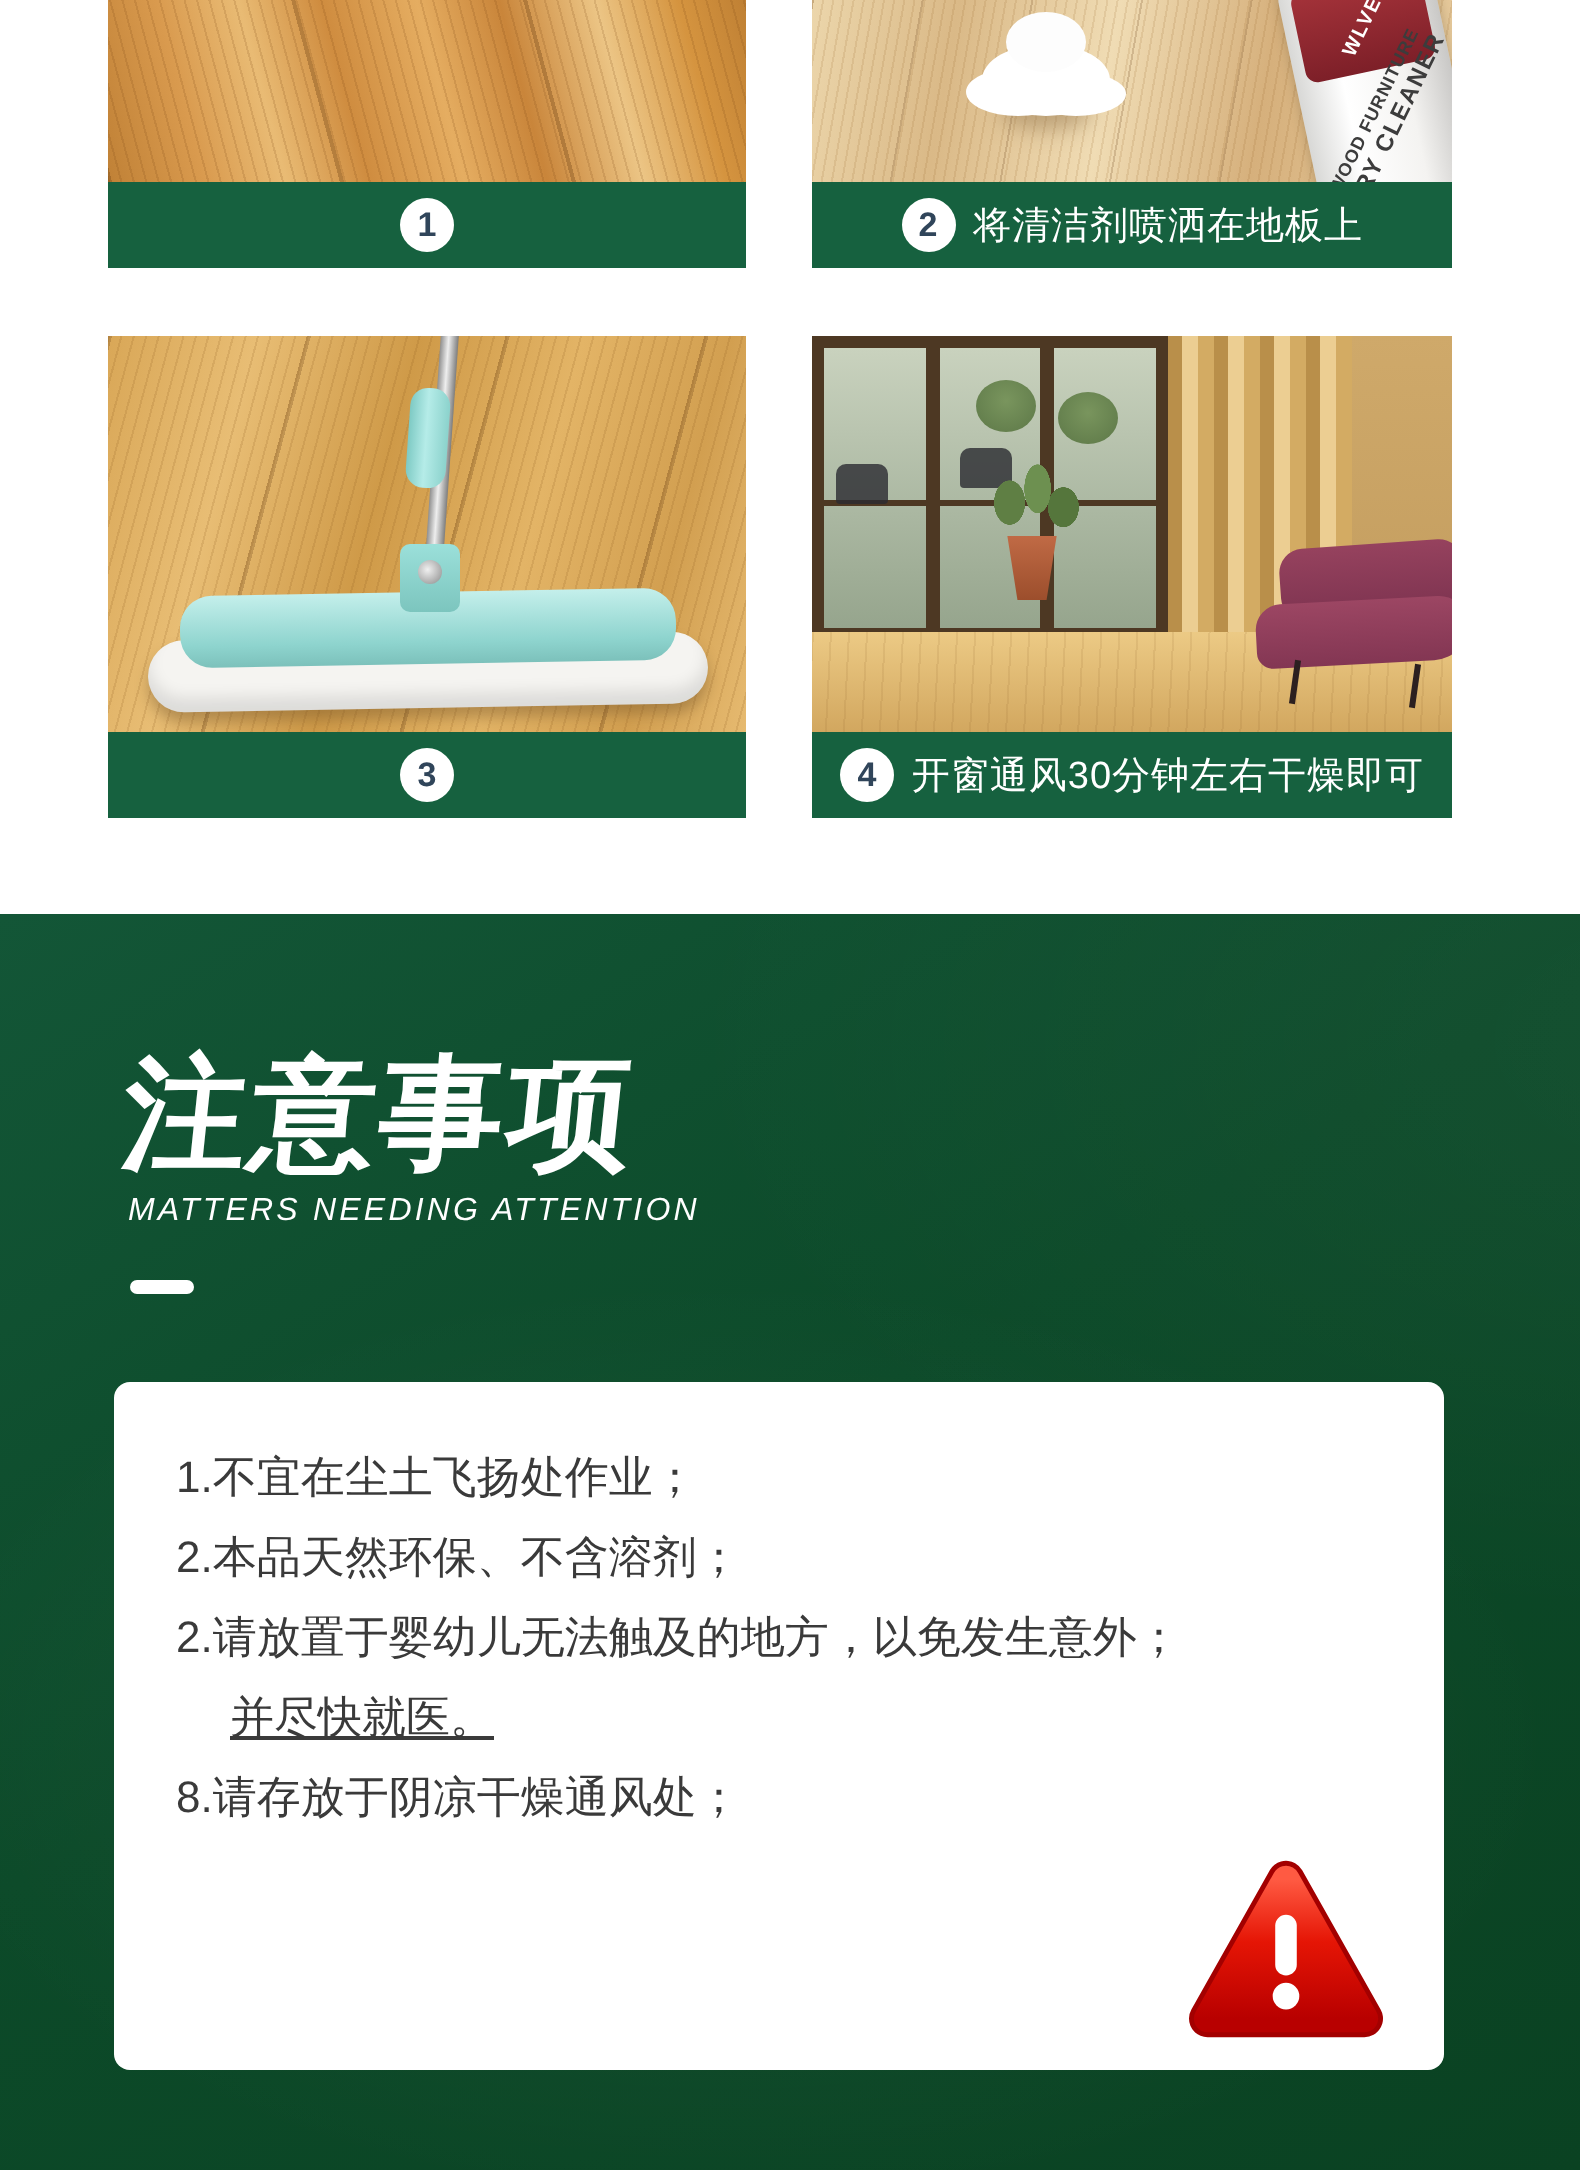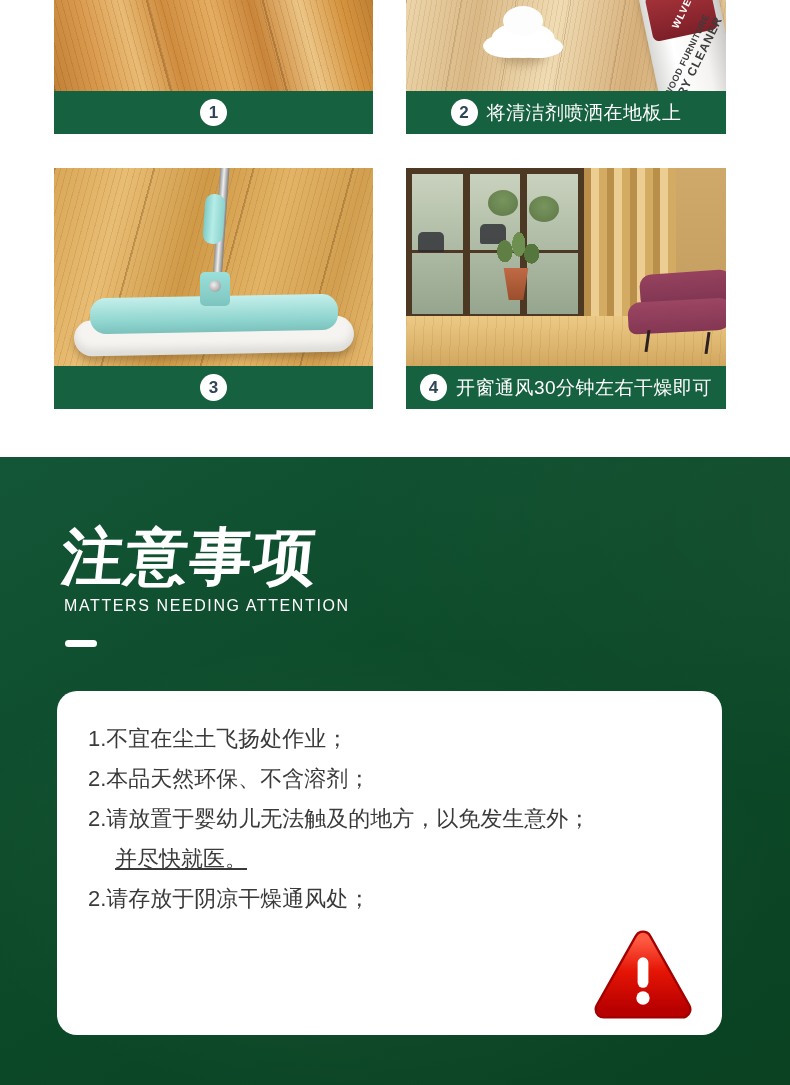--- a/index.html
+++ b/index.html
@@ -92,23 +92,23 @@
   .sofa-seat { position:absolute; left:222px; top:132px; width:106px; height:32px; background:linear-gradient(180deg,#9c4663,#833653); border-radius:16px 18px 22px 10px; transform:rotate(-3deg); }
   .sofa-leg { position:absolute; width:3px; height:22px; background:#2c2020; transform:rotate(8deg); }
 
   
   .notice-section { position:absolute; left:0; top:457px; width:790px; height:628px;
     background:
       radial-gradient(ellipse 680px 380px at 46% 66%, rgba(255,255,255,0.05), rgba(255,255,255,0) 62%),
       radial-gradient(ellipse 900px 500px at 110% 10%, rgba(255,255,255,0.04), rgba(255,255,255,0) 60%),
       linear-gradient(150deg,#135637 0%,#0c4a29 45%,#0a4222 100%); }
   .notice-title { position:absolute; left:62px; top:58px; color:#ffffff; font-size:62px; font-weight:bold; letter-spacing:2px; transform:skewX(-6deg); }
-  .notice-subtitle { position:absolute; left:64px; top:140px; color:#ffffff; font-size:16px; letter-spacing:1.6px; }
+  .notice-subtitle { position:absolute; left:64px; top:140px; color:#ffffff; font-size:16px; letter-spacing:1.6px;font-style:italic; }
   .notice-dash { position:absolute; left:65px; top:183px; width:32px; height:7px; background:#ffffff; border-radius:3.5px; }
-  .notice-card { position:absolute; left:57px; top:234px; width:665px; height:344px; background:#ffffff; border-radius:20px; padding:28px 30px 0 31px; }
+  .notice-card { position:absolute; left:57px; top:234px; width:665px; height:344px; background:#ffffff; border-radius:8px; padding:28px 30px 0 31px; }
   .notice-line { color:#3a3a3a; font-size:22px; line-height:40px; white-space:nowrap; }
   .notice-line.indent { padding-left:27px;text-decoration:underline; }
   .warning-wrap { position:absolute; right:30px; bottom:10px; width:98px; height:100px; }
 </style>
 </head>
 <body>
 
 <div class="page">
 
   <figure class="step-card" id="card1">
@@ -187,21 +187,21 @@
   <section class="notice-section">
     <h2 class="notice-title">注意事项</h2>
     <div class="notice-subtitle">MATTERS NEEDING ATTENTION</div>
     <div class="notice-dash"></div>
 
     <div class="notice-card">
       <div class="notice-line">1.不宜在尘土飞扬处作业；</div>
       <div class="notice-line">2.本品天然环保、不含溶剂；</div>
       <div class="notice-line">2.请放置于婴幼儿无法触及的地方，以免发生意外；</div>
       <div class="notice-line indent">并尽快就医。</div>
-      <div class="notice-line">2.请存放于阴凉干燥通风处；</div>
+      <div class="notice-line">8.请存放于阴凉干燥通风处；</div>
 
       <div class="warning-wrap">
         <svg width="98" height="100" viewBox="0 0 100 100" aria-hidden="true">
           <defs>
             <linearGradient id="wg" x1="0" y1="0" x2="0" y2="1">
               <stop offset="0" stop-color="#ff5a42"></stop>
               <stop offset="0.45" stop-color="#e51505"></stop>
               <stop offset="1" stop-color="#b80000"></stop>
             </linearGradient>
           </defs>

